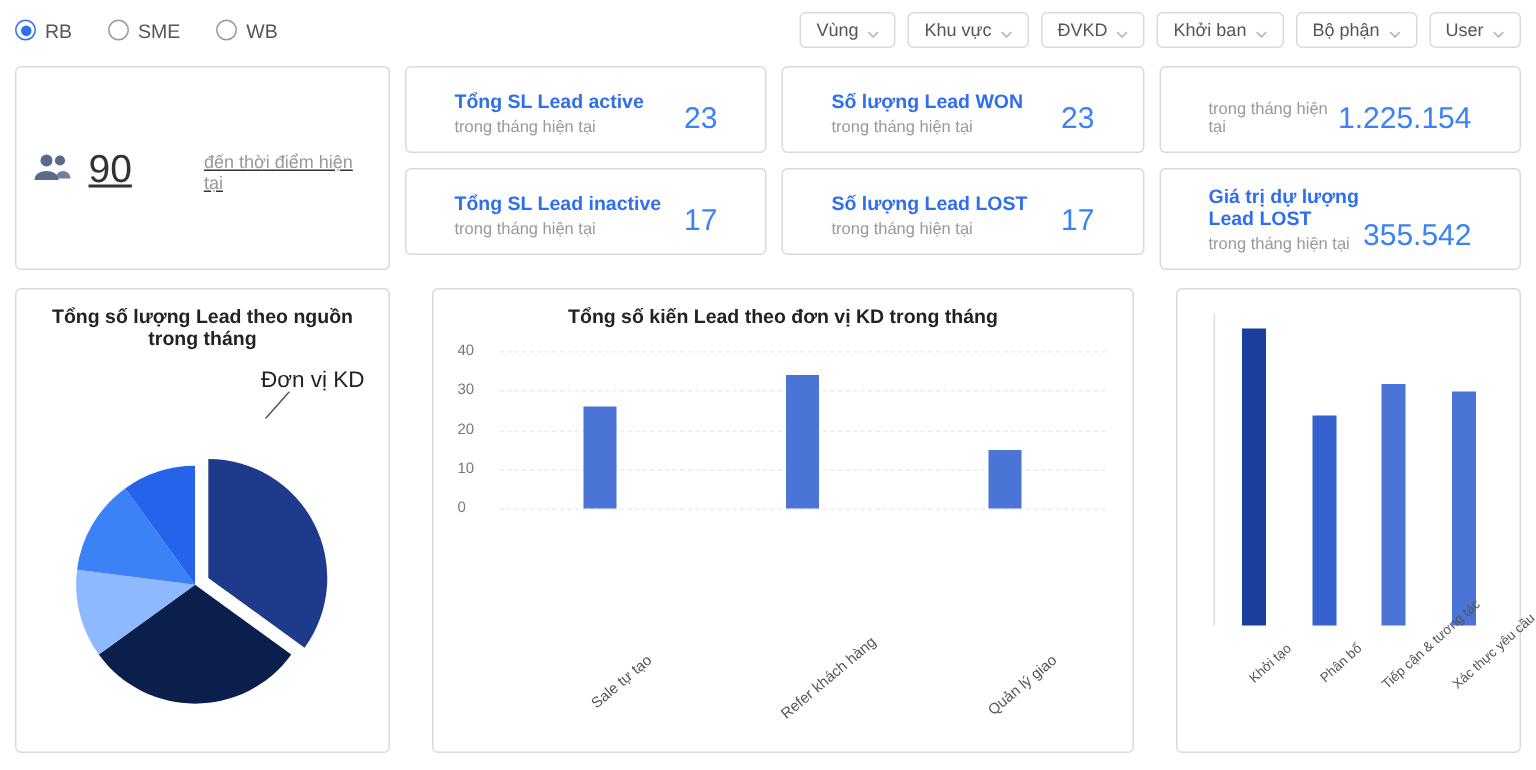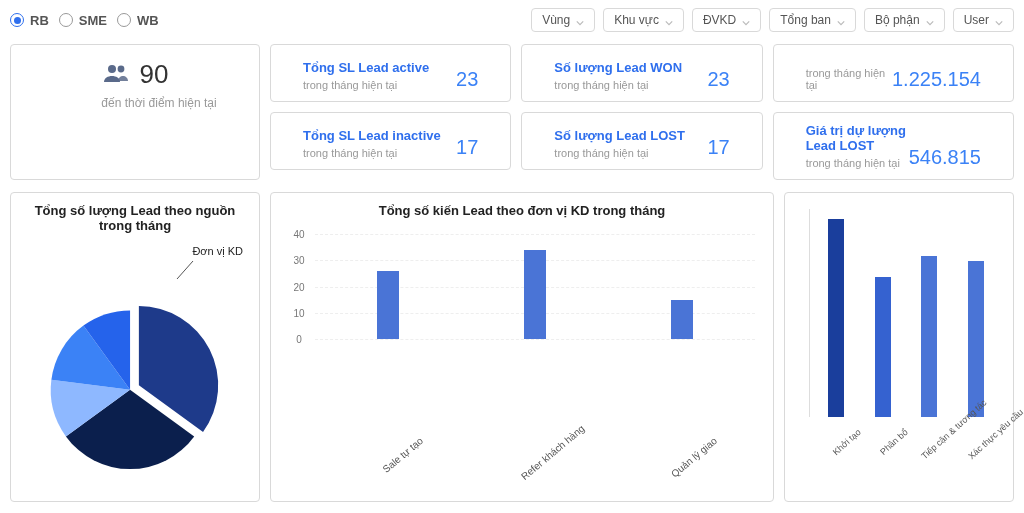--- a/index.html
+++ b/index.html
@@ -11,21 +11,21 @@
     padding: 8px 10px;
     font-size: 13px;
     color: #333;
   }
   .topbar {
     display: flex;
     justify-content: space-between;
     align-items: center;
     margin-bottom: 12px;
   }
-  .radios { display: flex; gap: 10px; align-items: flex-end; font-weight: bold; }
+  .radios { display: flex; gap: 24px; align-items: flex-end; }
   .radio { display: flex; align-items: center; gap: 6px; cursor: pointer; font-size: 13px; color: #555; }
   .radio-circle {
     width: 14px; height: 14px; border-radius: 50%;
     border: 1.5px solid #999; display: inline-flex; align-items: center; justify-content: center;
   }
   .radio.selected .radio-circle { border-color: #2f6fed; }
   .radio.selected .radio-dot {
     width: 7px; height: 7px; border-radius: 50%; background: #2f6fed;
   }
   .filters { display: flex; gap: 8px; }
@@ -39,49 +39,50 @@
   .card {
     border: 1px solid #d9d9d9; border-radius: 4px; background: #fff;
   }
   .row1 {
     display: grid;
     grid-template-columns: 250px 1fr 1fr 1fr;
     gap: 10px;
     margin-bottom: 12px;
   }
   .hero.card {
-    display:flex; flex-direction: column; align-items:center; justify-content:flex-start;
+    display:flex; flex-direction: row; align-items:center; justify-content:flex-start;
     padding: 14px 10px;
+    text-decoration: underline;
   }
   .hero-top { display:flex; align-items:center; gap:10px; color:#333; }
   .hero-icon { color:#5a6a8a; }
   .hero-val { font-size: 26px; font-weight: 400; color:#333; }
   .hero-title { color:#2f6fed; font-weight:600; margin-top:10px; font-size:14px; }
   .hero-sub { color:#999; font-size:12px; margin-top:6px;margin-left:48px; }
   .stat-col { display:flex; flex-direction:column; gap:10px; }
   .stat-card { padding: 10px 32px; display:flex; justify-content:space-between; align-items:flex-end; min-height:58px; }
   .stat-left { display:flex; flex-direction:column; gap:4px; }
   .stat-title { color:#2f6fed; font-weight:600; font-size:13px; }
   .stat-sub { color:#999; font-size:11px; }
   .stat-val { font-size:20px; color:#3b82f6; }
   .row2 {
     display:grid;
     grid-template-columns: 250px 1fr 230px;
-    gap:10px;
+    gap:28px;
     height: 310px;
   }
   .panel.card { padding: 10px; display:flex; flex-direction:column; }
   .panel-title { font-weight:600; color:#222; text-align:center; font-size:13px; margin-bottom:6px; }
   .pie-wrap { position:relative; flex:1; }
-  .pie-label { position:absolute; top:6px; right:6px; font-size:11px; color:#222; }
+  .pie-label { position:absolute; top:6px; right:6px; font-size:15px; color:#222; }
   .pie-line { position:absolute; top:22px; right:54px; width:30px; height:22px; }
   .bar-chart { flex:1; position:relative; padding: 10px 8px 0 34px; }
   .axis-line { position:absolute; left:34px; right:8px; bottom:78px; top:10px; }
   .grid-line { position:absolute; left:0; right:0; border-top:1px dashed #eee; }
-  .ytick { position:absolute; left:-28px; font-size:10px; color:#777; width:24px; text-align:center; transform:translateY(-50%); }
+  .ytick { position:absolute; left:-28px; font-size:10px; color:#777; width:24px; text-align:left; transform:translateY(-50%); }
   .bars { position:absolute; left:0; right:0; bottom:0; top:0; display:flex; justify-content:space-around; align-items:flex-end; }
   .bar { width:22px; background:#4a74d6; }
   .xlabels { display:flex; justify-content:space-around; padding:0 8px 0 34px; }
   .xlabel { font-size:10px; color:#555; transform: rotate(-40deg); transform-origin: right top; text-align:right; white-space:nowrap; width:60px; margin-top:18px; height:56px; }
   .mini-chart { flex:1; position:relative; padding:6px 4px 0 18px; }
   .mini-yaxis { position:absolute; left:14px; top:6px; bottom:74px; width:1px; background:#ddd; }
   .mini-bars { position:absolute; left:18px; right:4px; bottom:74px; top:6px; display:flex; justify-content:space-around; align-items:flex-end; }
   .mini-bar { width:16px; }
   .mini-xlabels { position:absolute; left:18px; right:4px; bottom:4px; display:flex; justify-content:space-around; }
   .mini-xlabel { font-size:9px; color:#555; transform: rotate(-42deg); transform-origin: right top; white-space:nowrap; text-align:right; width:40px; margin-top:10px; height:60px; }
@@ -119,21 +120,21 @@
             <path d="M1 3l4 4 4-4" stroke="#bbb" stroke-width="1.5" fill="none"></path>
           </svg></span>
     </div>
     <div class="filter">
       <span>ĐVKD</span>
       <span class="chev"><svg viewBox="0 0 10 10">
             <path d="M1 3l4 4 4-4" stroke="#bbb" stroke-width="1.5" fill="none"></path>
           </svg></span>
     </div>
     <div class="filter">
-      <span>Tổng ban</span>
+      <span>Khởi ban</span>
       <span class="chev"><svg viewBox="0 0 10 10">
             <path d="M1 3l4 4 4-4" stroke="#bbb" stroke-width="1.5" fill="none"></path>
           </svg></span>
     </div>
     <div class="filter">
       <span>Bộ phận</span>
       <span class="chev"><svg viewBox="0 0 10 10">
             <path d="M1 3l4 4 4-4" stroke="#bbb" stroke-width="1.5" fill="none"></path>
           </svg></span>
     </div>
@@ -203,21 +204,21 @@
       <div class="stat-left">
         <div class="stat-sub">trong tháng hiện tại</div>
       </div>
       <div class="stat-val">1.225.154</div>
     </div>
     <div class="card stat-card">
       <div class="stat-left">
         <div class="stat-title">Giá trị dự lượng Lead LOST</div>
         <div class="stat-sub">trong tháng hiện tại</div>
       </div>
-      <div class="stat-val">546.815</div>
+      <div class="stat-val">355.542</div>
     </div>
   </div>
 </div>
 
 <div class="row2">
 
   <div class="panel card">
     <div class="panel-title">Tổng số lượng Lead theo nguồn trong tháng</div>
     <div class="pie-wrap">
       <div class="pie-label">Đơn vị KD</div>

